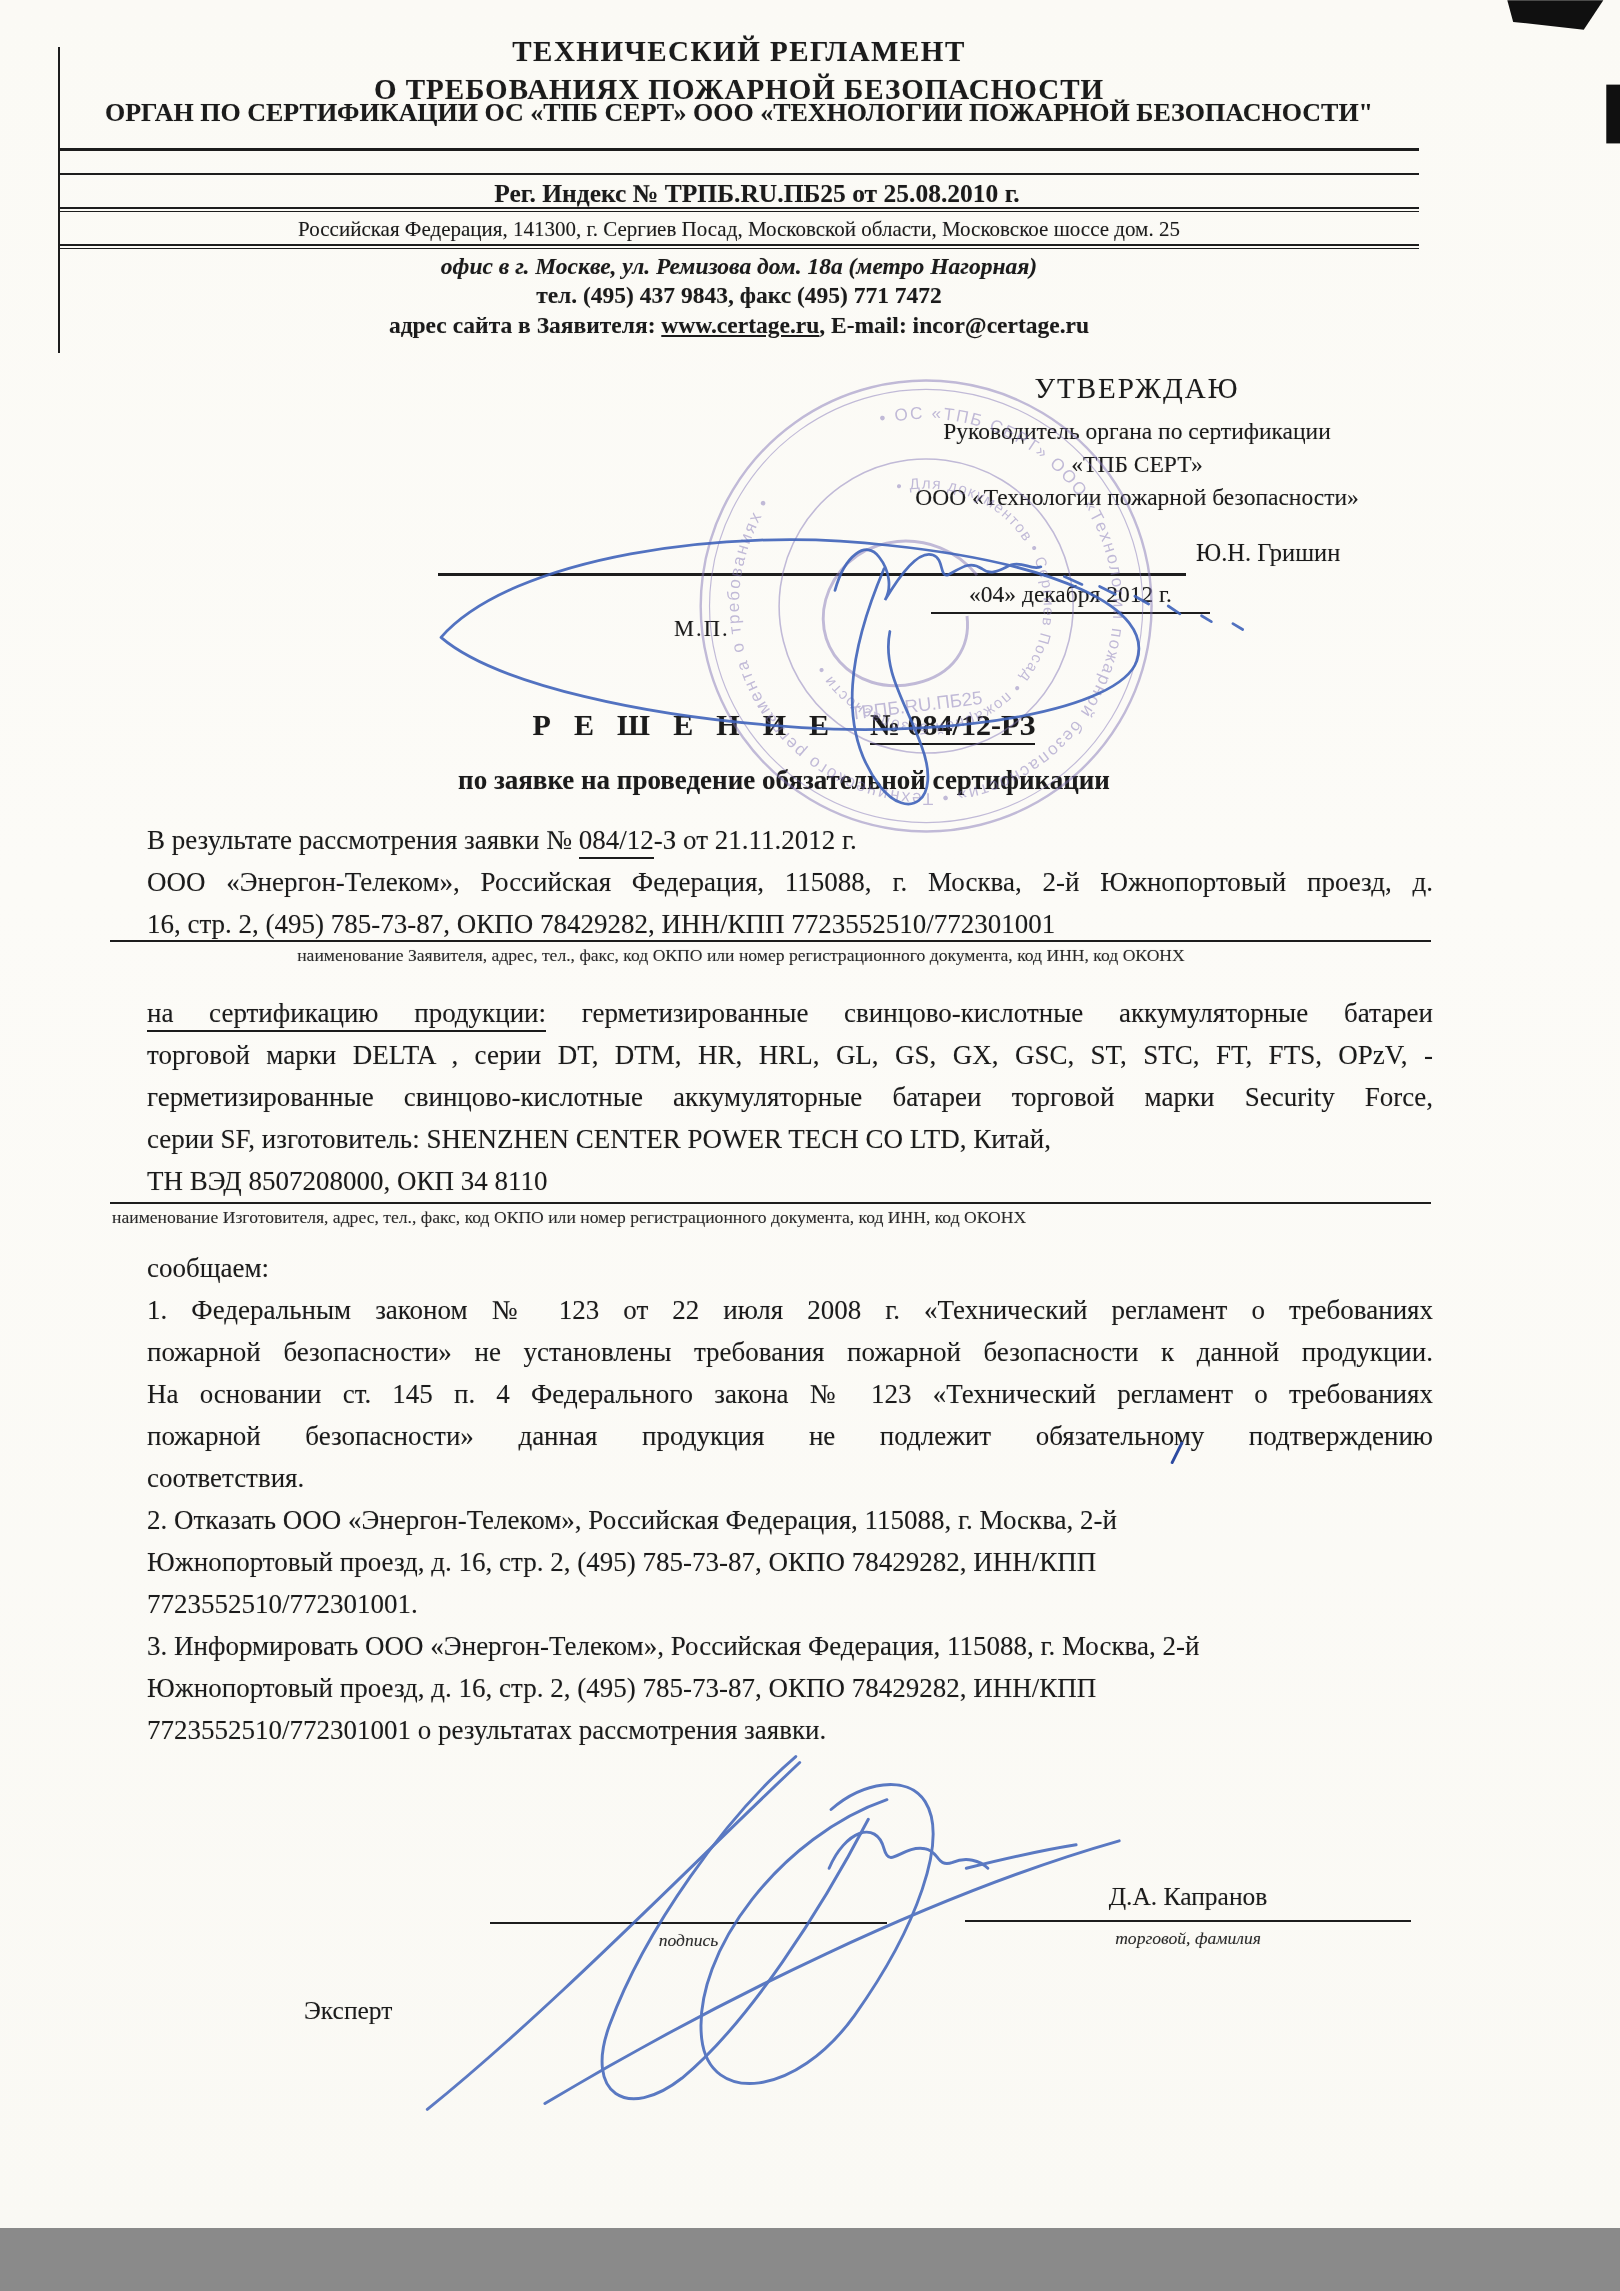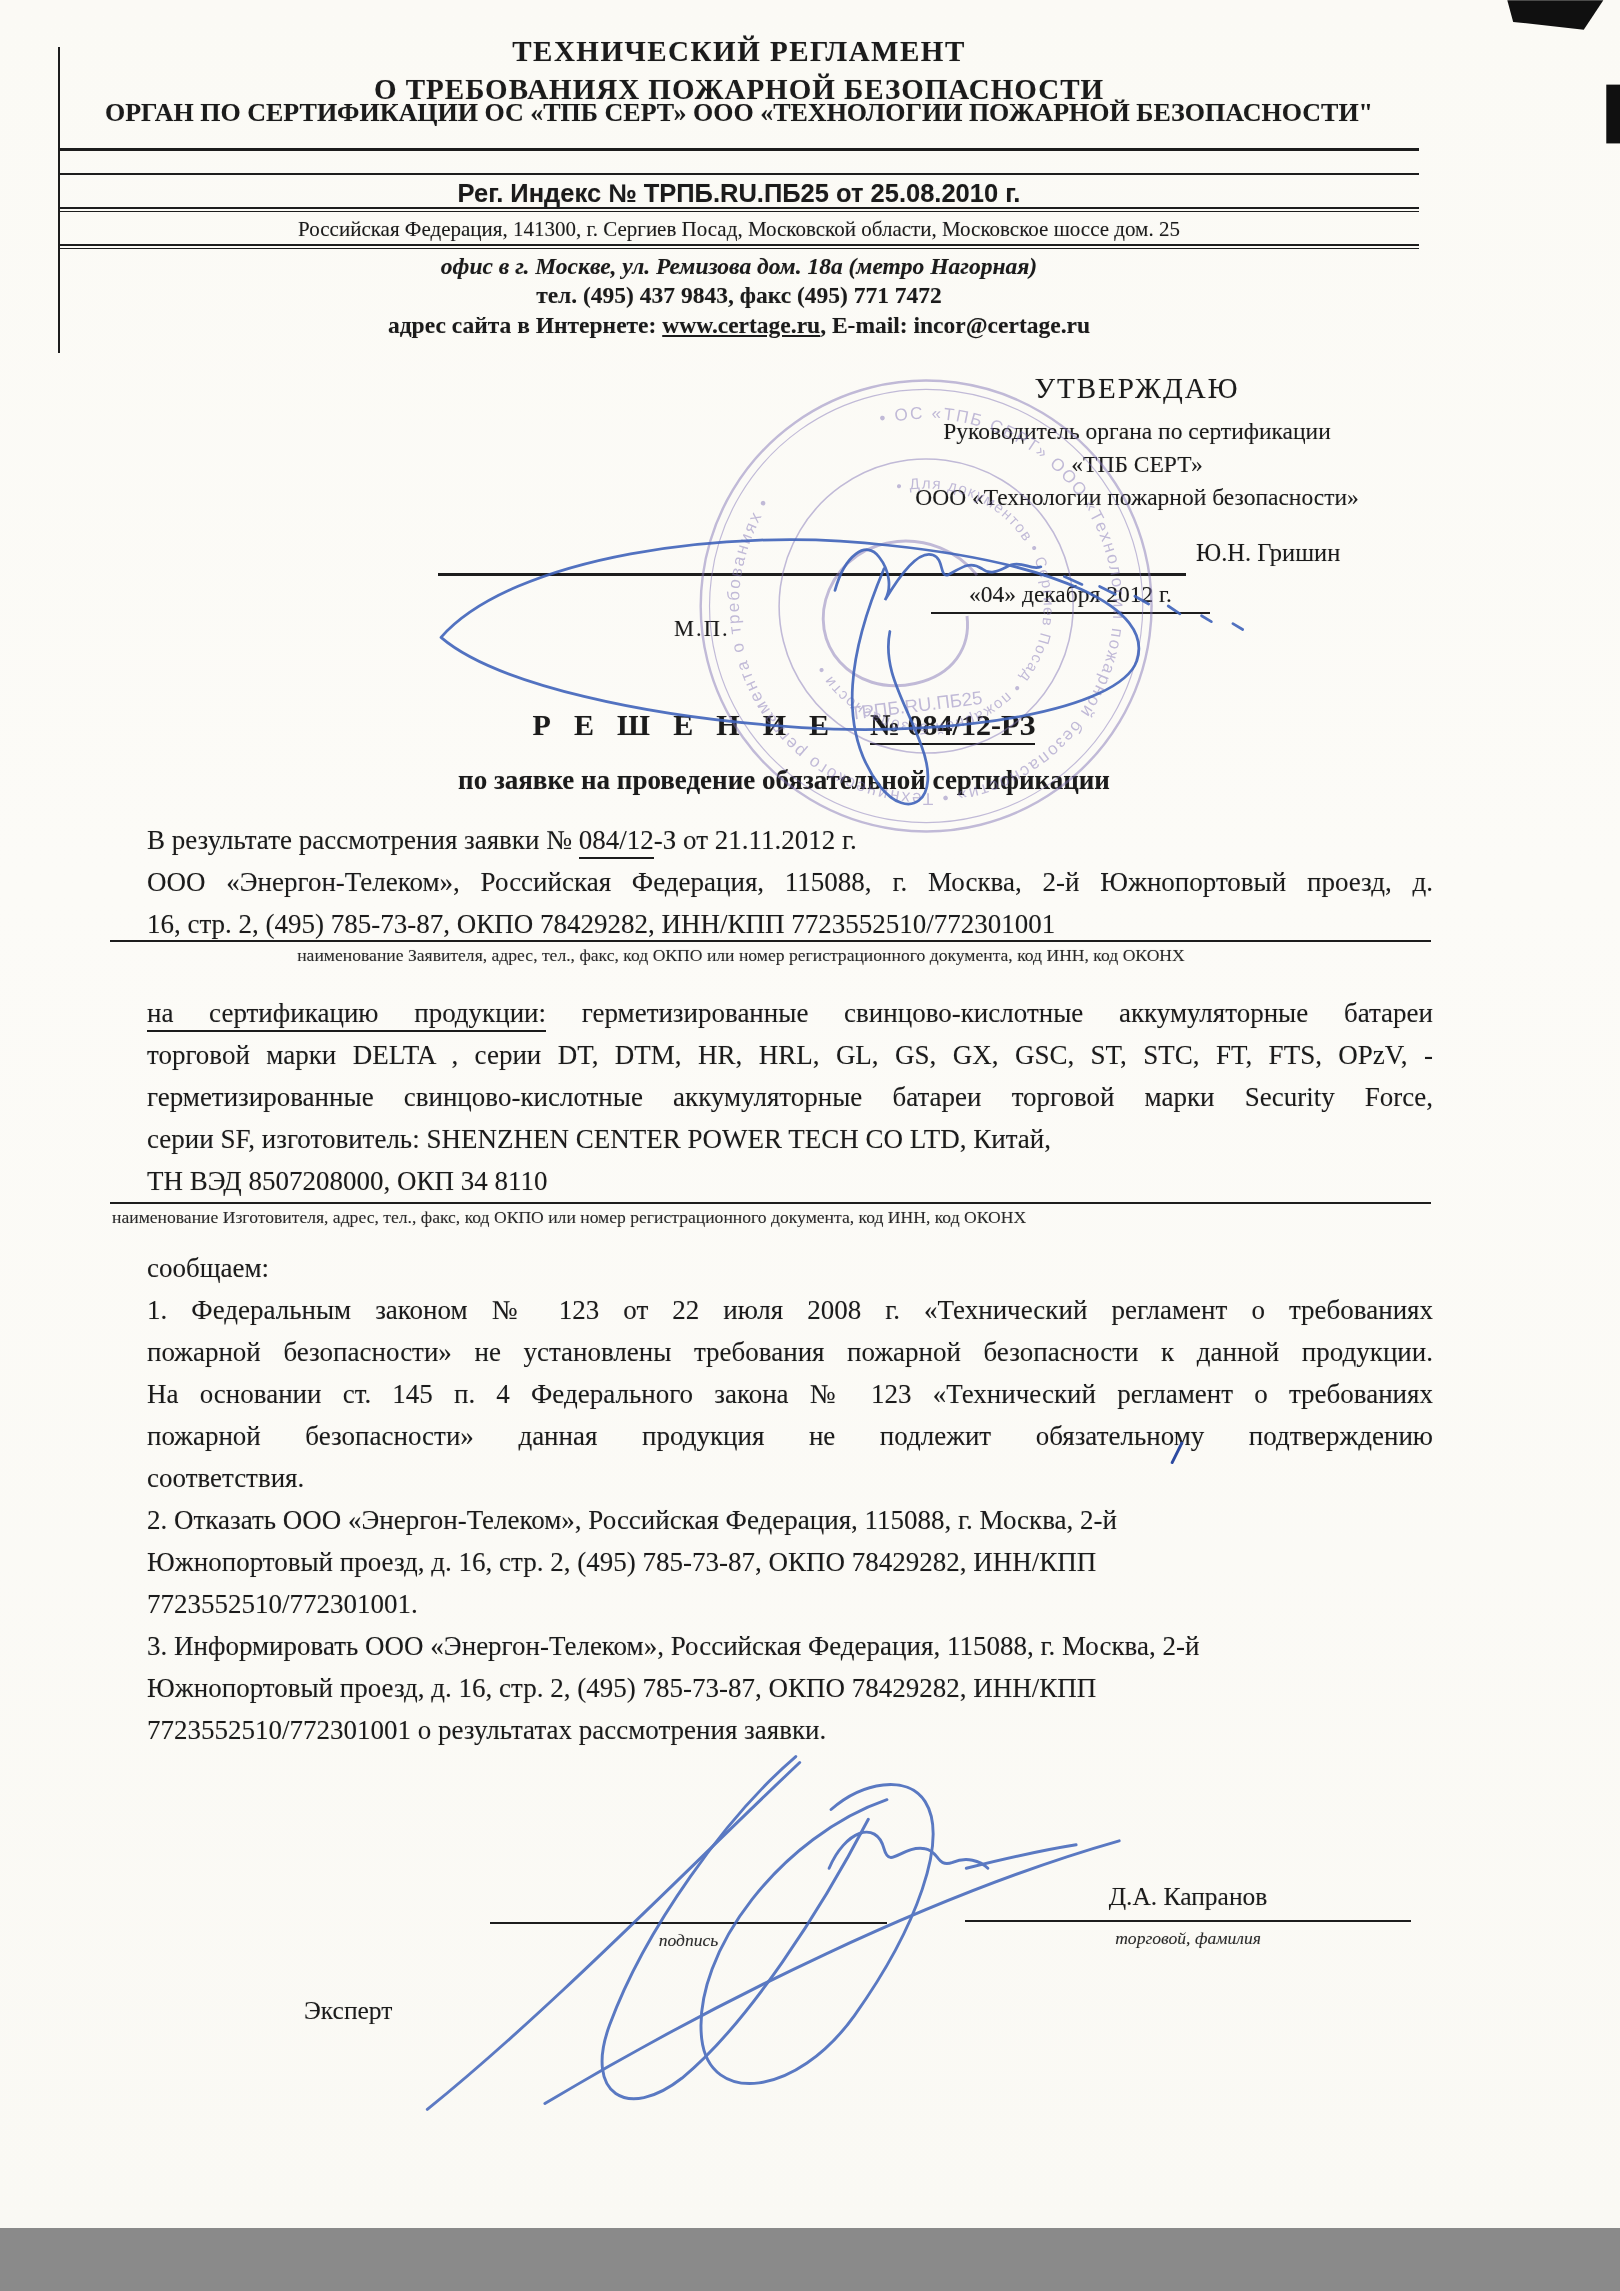--- a/index.html
+++ b/index.html
@@ -27,34 +27,34 @@
 
 <div class="page">
 
   <div class="abs hdrband ctr b soft nw" style="top:35px;font-size:29px;letter-spacing:1.5px;">ТЕХНИЧЕСКИЙ РЕГЛАМЕНТ</div>
   <div class="abs hdrband ctr b soft nw" style="top:73px;font-size:29px;letter-spacing:1px;">О ТРЕБОВАНИЯХ ПОЖАРНОЙ БЕЗОПАСНОСТИ</div>
   <div class="abs hdrband ctr b soft nw" style="top:98px;font-size:26px;">ОРГАН ПО СЕРТИФИКАЦИИ ОС «ТПБ СЕРТ»  ООО «ТЕХНОЛОГИИ ПОЖАРНОЙ БЕЗОПАСНОСТИ"</div>
 
   <div class="rule" style="left:59px;top:148px;width:1360px;height:2.5px;"></div>
   <div class="rule" style="left:59px;top:173px;width:1360px;height:2px;"></div>
 
-  <div class="abs hdrband ctr b soft nw" style="top:179px;font-size:25.5px;font-family:Liberation Sans, sans-serif;">Рег. Индекс № ТРПБ.RU.ПБ25 от 25.08.2010 г.</div>
+  <div class="abs hdrband ctr b soft nw" style="top:179px;font-size:25.5px;font-family:Liberation Serif, serif;padding-left:18px;">Рег. Индекс № ТРПБ.RU.ПБ25 от 25.08.2010 г.</div>
 
   <div class="rule" style="left:59px;top:207px;width:1360px;height:2px;"></div>
   <div class="rule" style="left:59px;top:211px;width:1360px;height:1px;"></div>
 
   <div class="abs hdrband ctr soft nw" style="top:217px;font-size:21px;">Российская Федерация, 141300, г. Сергиев Посад, Московской области,  Московское шоссе дом. 25</div>
 
   <div class="rule" style="left:59px;top:244px;width:1360px;height:2px;"></div>
   <div class="rule" style="left:59px;top:248px;width:1360px;height:1px;"></div>
 
   <div class="abs hdrband ctr b i soft nw" style="top:253px;font-size:23.5px;">офис в г. Москве, ул. Ремизова дом. 18а (метро Нагорная)</div>
   <div class="abs hdrband ctr b soft nw" style="top:282px;font-size:23.5px;">тел. (495) 437 9843, факс (495) 771 7472</div>
   <div class="abs hdrband ctr b soft nw" style="top:312px;font-size:23.5px;">
-    <span>адрес сайта в Интернете: </span><span class="site">www.certage.ru</span><span>, E-mail: incor@certage.ru</span>
+    <span>адрес сайта в Заявителя: </span><span class="site">www.certage.ru</span><span>, E-mail: incor@certage.ru</span>
   </div>
 
   <div class="rule" style="left:58px;top:47px;width:2px;height:306px;"></div>
 
   <div class="abs ctr soft nw" style="left:843px;width:588px;top:372px;font-size:29px;letter-spacing:2px;">УТВЕРЖДАЮ</div>
   <div class="abs ctr soft nw" style="left:843px;width:588px;top:418px;font-size:23.5px;">Руководитель органа по сертификации</div>
   <div class="abs ctr soft nw" style="left:843px;width:588px;top:451px;font-size:23.5px;">«ТПБ СЕРТ»</div>
   <div class="abs ctr soft nw" style="left:843px;width:588px;top:484px;font-size:23.5px;">ООО «Технологии пожарной безопасности»</div>
 
   <div class="rule" style="left:438px;top:573px;width:748px;height:2.5px;"></div>

